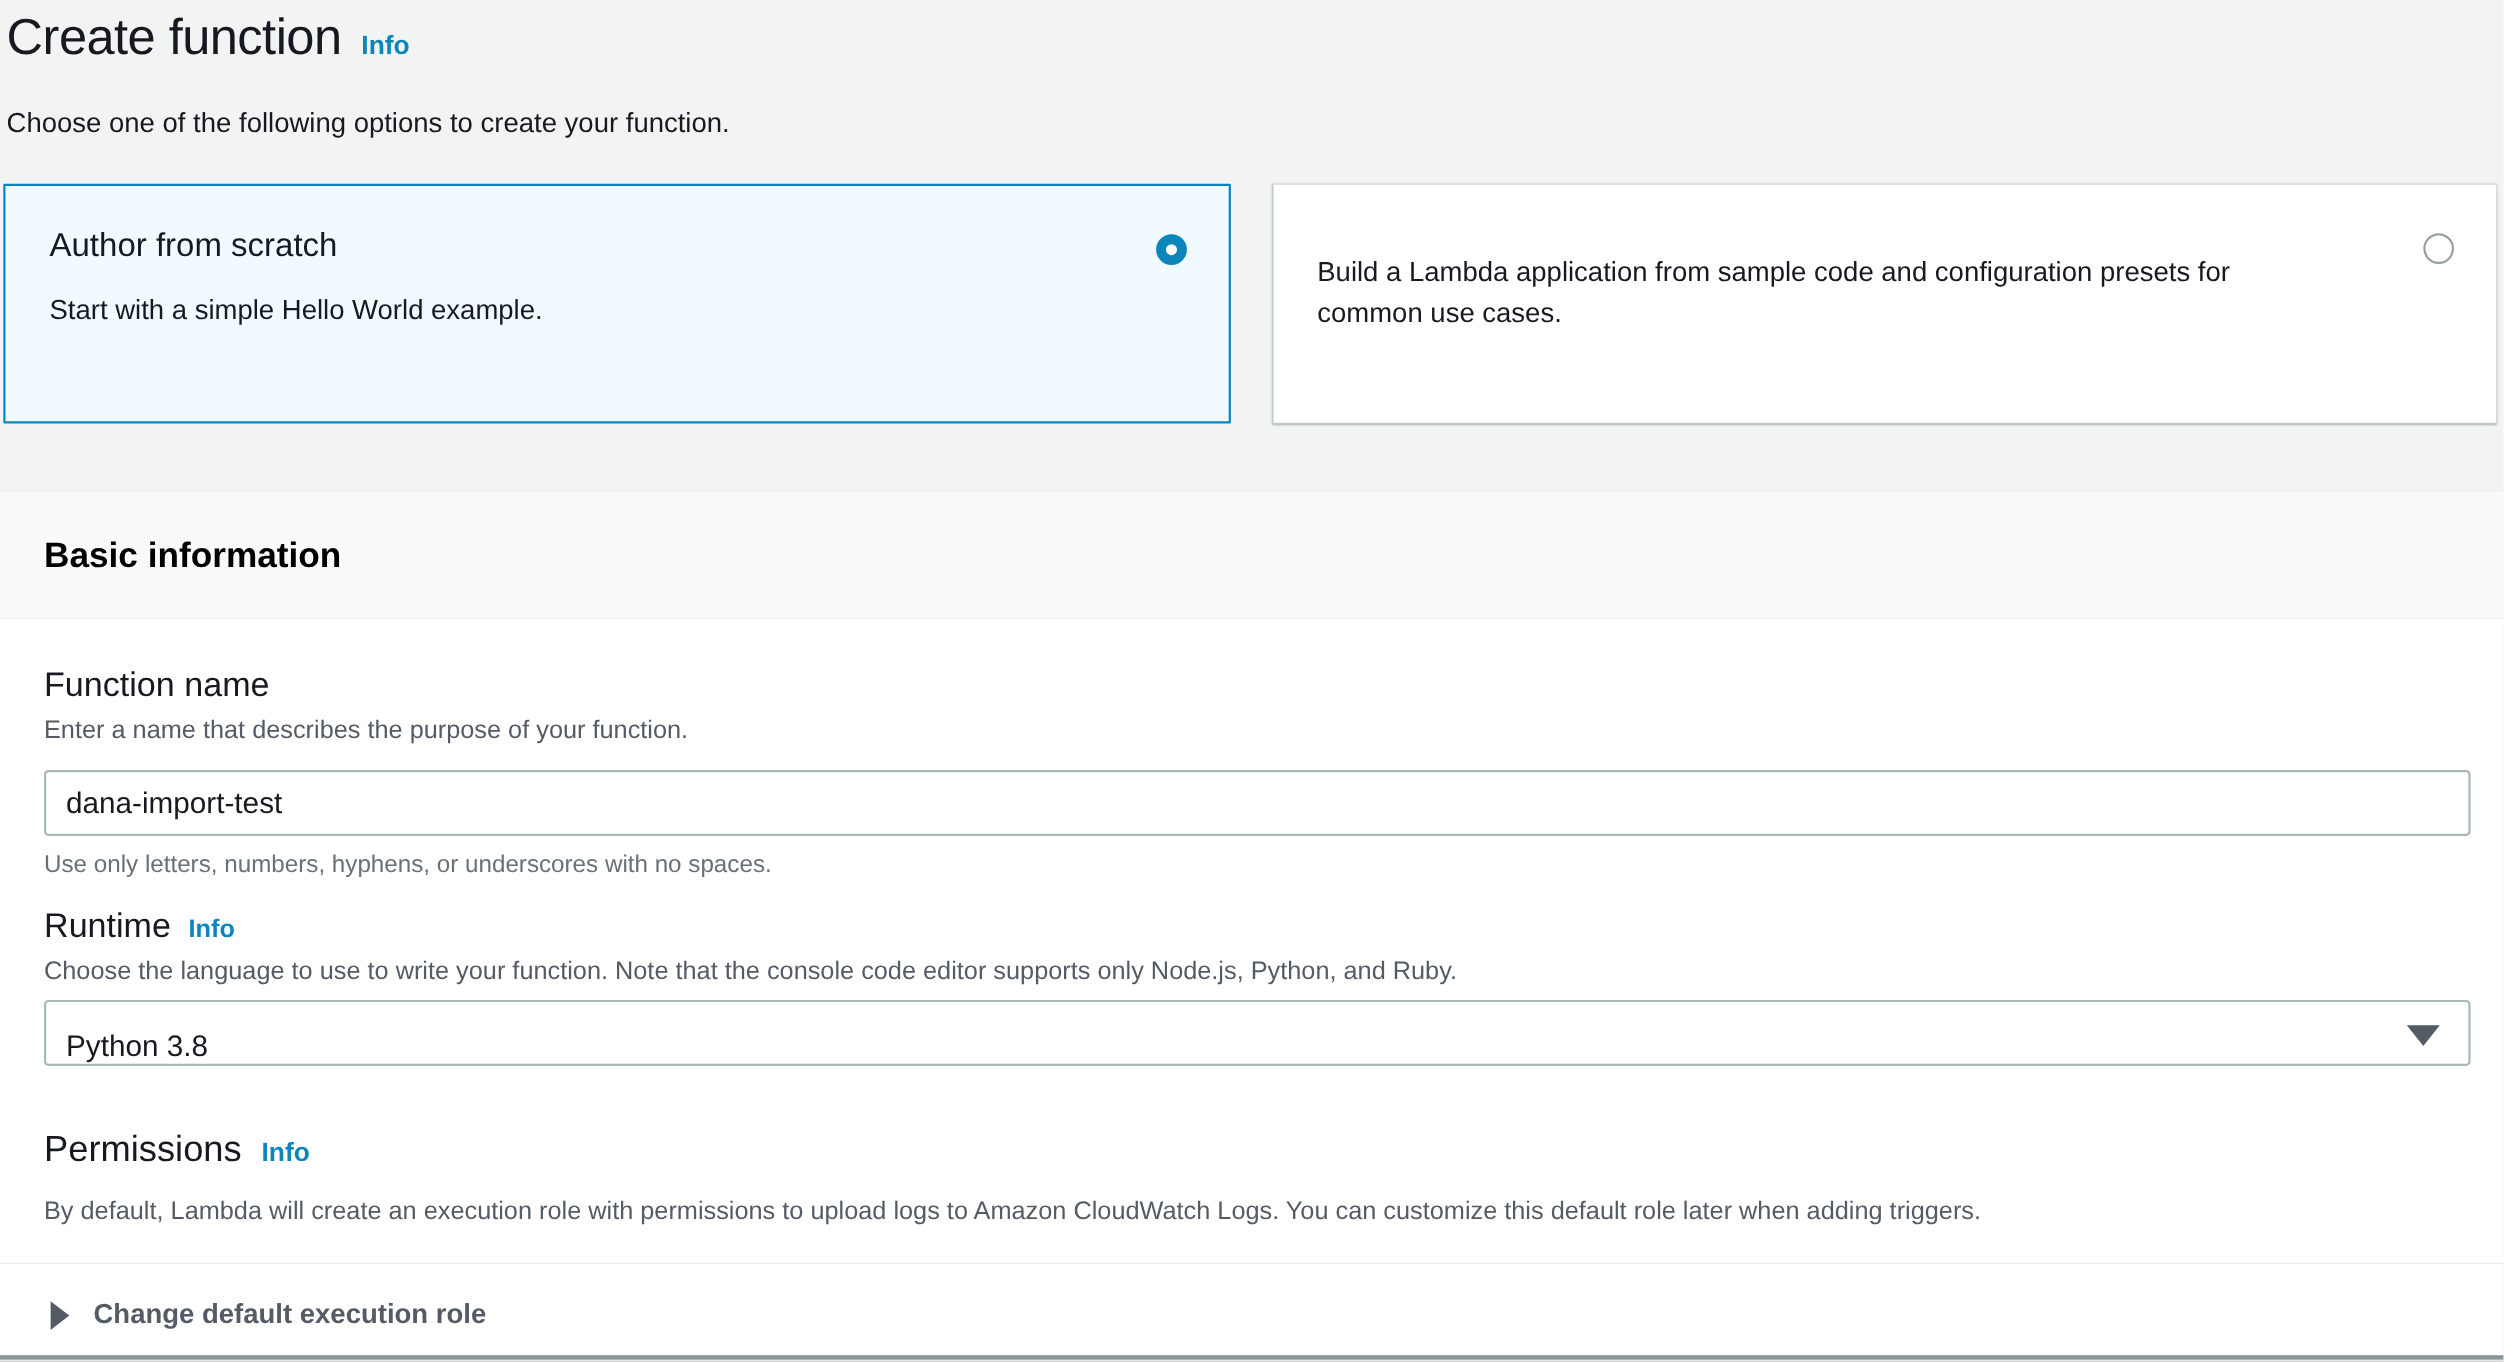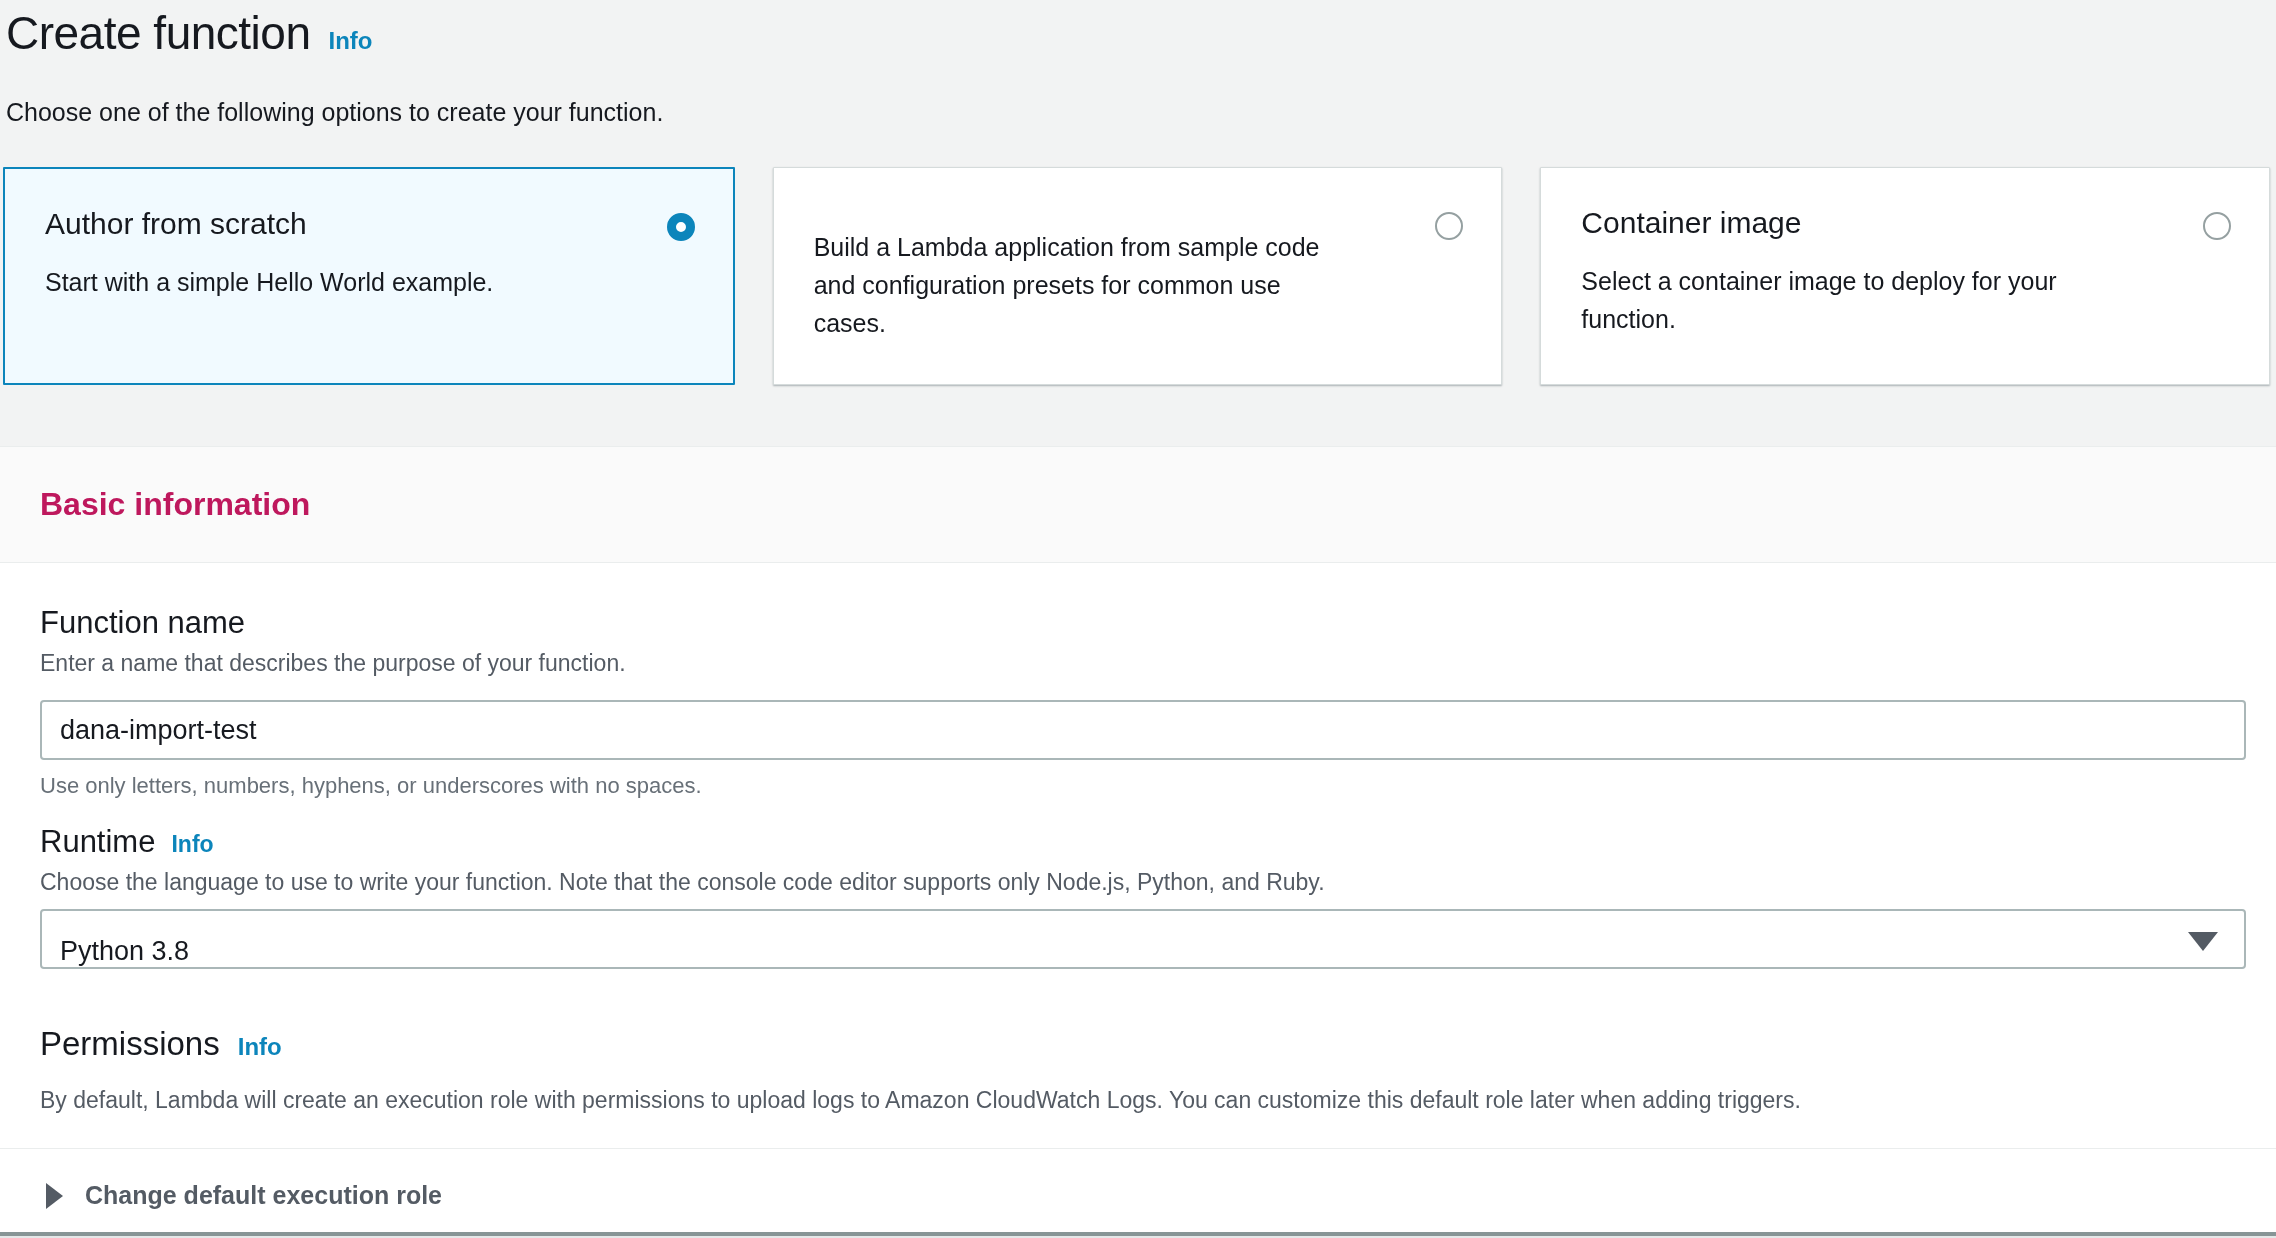--- a/index.html
+++ b/index.html
@@ -45,21 +45,21 @@
     background:#ffffff; border:2px solid #95a0a1;
   }
   .radio.checked { border:9px solid #0c85bb; }
 
   
   .section-band {
     margin-top:61px; height:117px; background:#fafafa;
     border-top:1px solid #eaeded; border-bottom:1px solid #eaeded;
     display:flex; align-items:center; padding-left:40px;
   }
-  .section-band h2 { font-size:32px; font-weight:700; color:#be185d; }
+  .section-band h2 { font-size:32px; font-weight:700; color:#000000; }
 
   
   .form-area {
     background:#ffffff; padding:42px 30px 0 40px;
     height:670px; position:relative;
   }
   .field-label { font-size:31px; font-weight:400; color:#16191f; }
   .label-row { display:flex; align-items:baseline; }
   .label-row .info-link { font-size:23px; margin-left:16px; }
   .field-desc { font-size:23px; color:#545b64; margin-top:9px; }
@@ -123,25 +123,20 @@
     <div class="card-title">Author from scratch</div>
     <span class="radio checked"></span>
     <div class="card-desc">Start with a simple Hello World example.</div>
   </div>
 
   <div class="option-card">
     <span class="radio"></span>
     <div class="card-desc">Build a Lambda application from sample code and configuration presets for common use cases.</div>
   </div>
 
-  <div class="option-card">
-    <div class="card-title">Container image</div>
-    <span class="radio"></span>
-    <div class="card-desc">Select a container image to deploy for your function.</div>
-  </div>
 
 </div>
 
 <div class="section-band">
   <h2>Basic information</h2>
 </div>
 
 <div class="form-area">
 
   <div>

